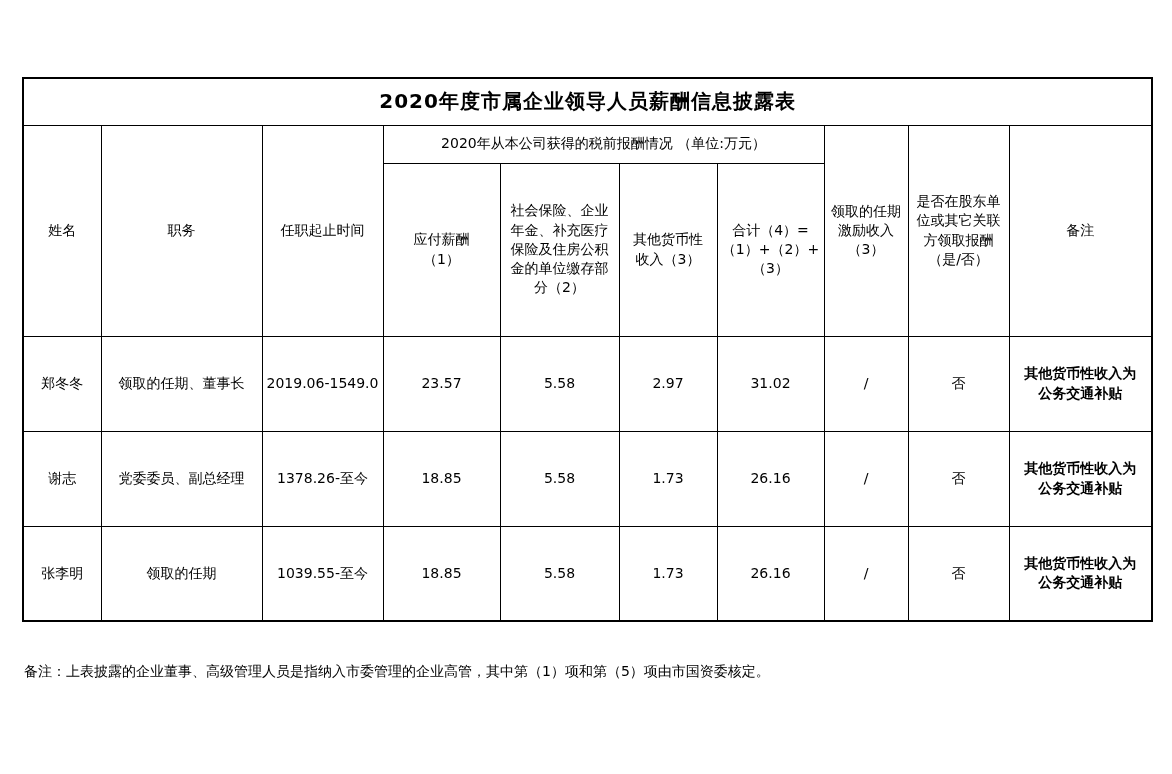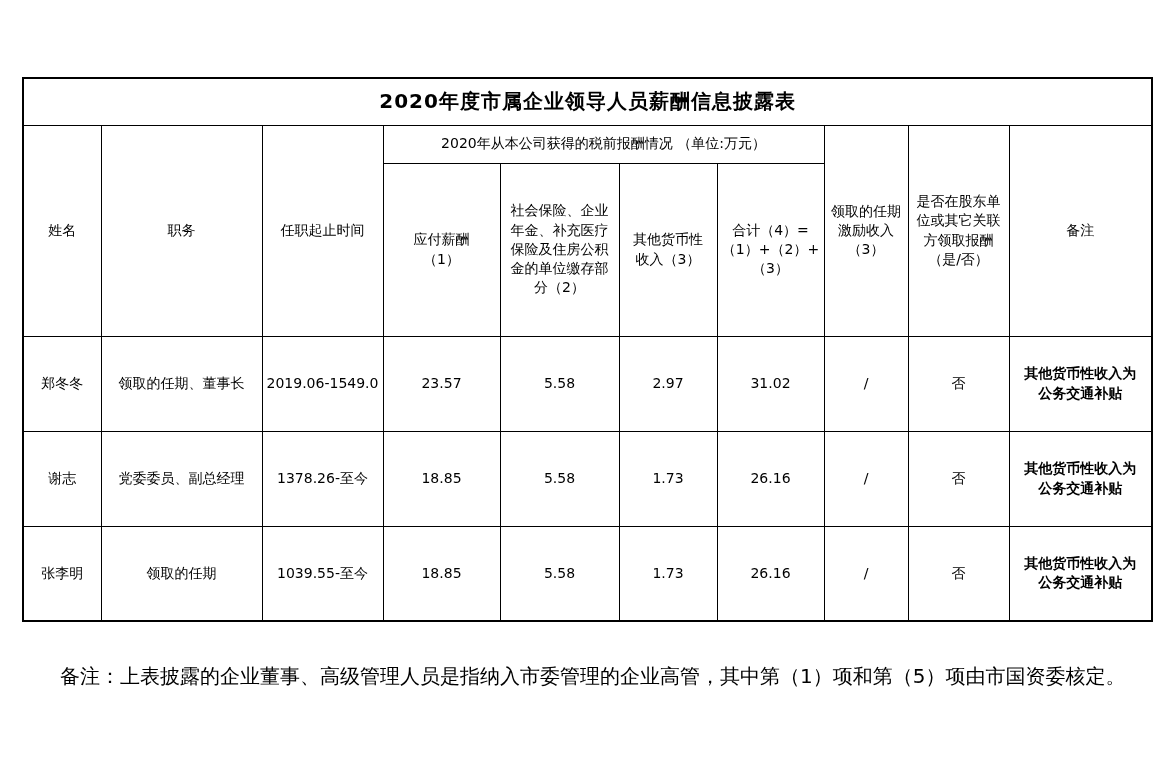--- a/index.html
+++ b/index.html
@@ -52,23 +52,22 @@
   td.remark-cell {
     text-align: left;
     padding-left: 5px;
     padding-right: 3px;
     font-weight: bold;
   }
   .footnote {
     position: absolute;
     left: 24px;
     top: 663px;
-    font-size: 20px;
+    font-size: 14px;
     white-space: nowrap;
-    margin-left: 36px;
   }
 </style>
 </head>
 <body>
 
 <div class="page">
   <div class="sheet">
     <table class="disclosure">
       <colgroup>
         <col style="width:78px">

